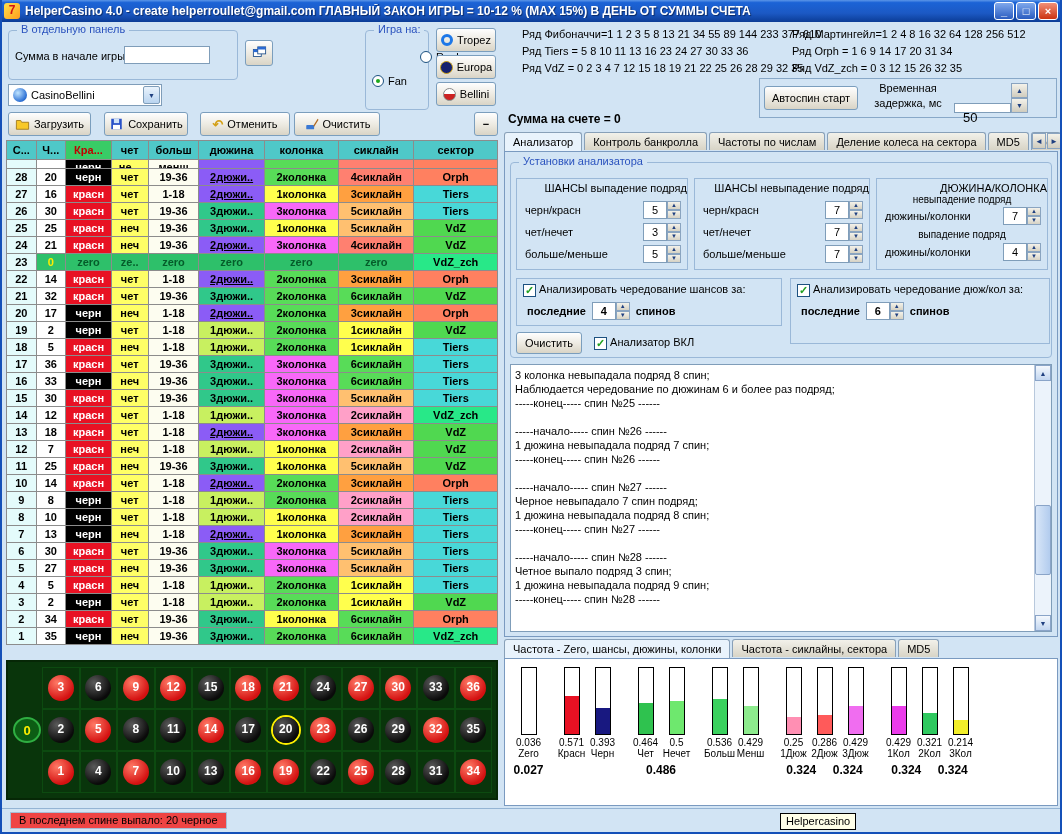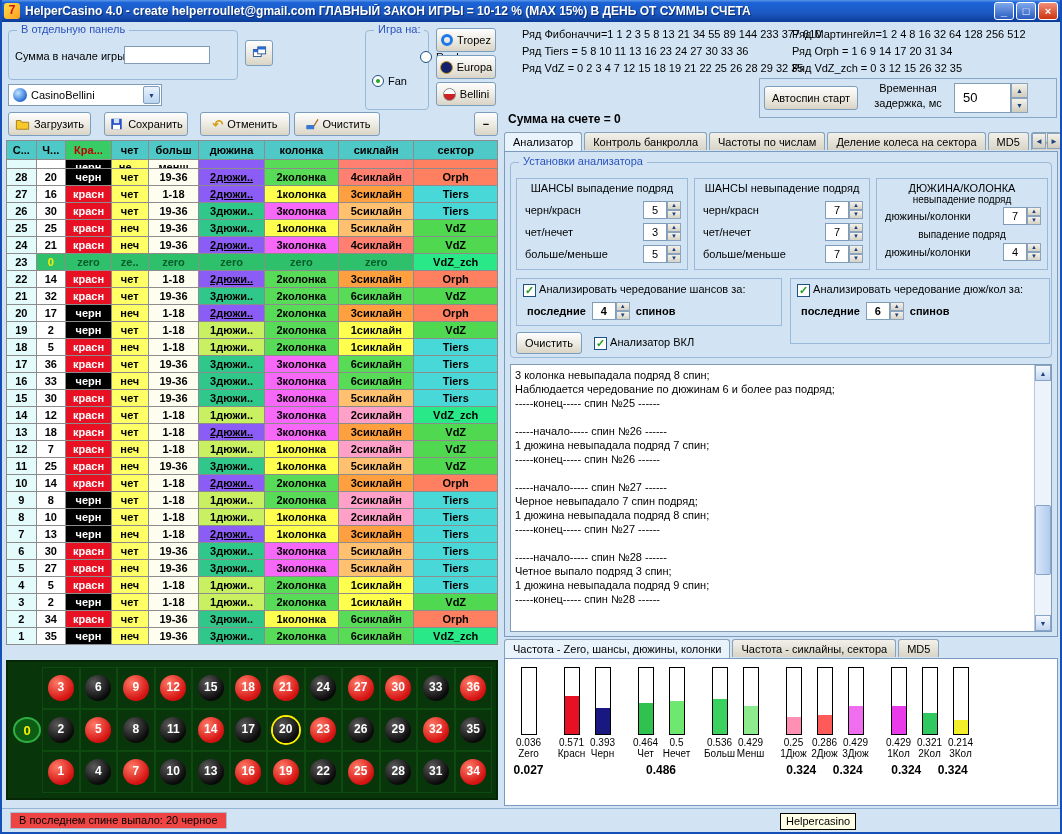--- a/index.html
+++ b/index.html
@@ -37,21 +37,21 @@
   .tab { border:1px solid #88a0b8; border-bottom:none; border-radius:3px 3px 0 0; background:linear-gradient(#f2f1ea,#d8d4c6);
     padding:3px 8px 2px; margin-right:2px; white-space:nowrap; }
   .tab.active { background:#e9f3fc; font-weight:normal; position:relative; top:1px; padding-bottom:3px; }
 
   
   .rows-info { position:absolute; line-height:17px; white-space:nowrap; color:#000; }
   .sum-label { position:absolute; left:506px; top:112px; font-weight:bold; font-size:12px; }
   .autospin-box { position:absolute; left:757px; top:78px; width:298px; height:40px; border:1px solid #88a8c8; background:#d2e4f4; }
   .delay-label { position:absolute; left:862px; top:81px; width:88px; text-align:center; line-height:15px; }
   .delay-spin { position:absolute; left:952px; top:83px; width:74px; height:30px; display:flex; }
-  .delay-val { flex:1; background:#fff; border:1px solid #7f9db9; font-size:13px; line-height:28px; padding-left:8px; }
+  .delay-val { flex:1; background:#fff; border:1px solid #7f9db9; font-size:13px; line-height:28px; padding-left:8px;margin-top:20px; }
   .delay-btns { width:17px; display:flex; flex-direction:column; }
   .delay-btns span { flex:1; background:linear-gradient(180deg,#f4f2ea,#d0ccbe); border:1px solid #8aa4c0; font-size:7px; text-align:center; line-height:13px; color:#204080; }
 
   
   .combo { position:absolute; left:6px; top:84px; width:154px; height:22px; background:#fff; border:1px solid #7f9db9; display:flex; align-items:center; }
   .combo-icon { width:14px; height:14px; border-radius:50%; background:radial-gradient(circle at 35% 35%,#bfe4ff,#2b6fd4 70%,#123a7e); margin:0 4px; }
   .combo-text { flex:1; }
   .combo-btn { width:17px; height:18px; margin-right:1px; background:linear-gradient(180deg,#eaf3fc,#b9d4f0); border:1px solid #7f9db9; border-radius:2px; font-size:7px; text-align:center; line-height:17px; color:#204080; }
   .icon-svg { width:15px; height:14px; flex:0 0 auto; }
 
@@ -86,21 +86,21 @@
   .b-red { background:radial-gradient(circle at 35% 30%,#ff7a66,#d41111 70%); }
   .b-black { background:radial-gradient(circle at 35% 30%,#5a5a5a,#0a0a0a 70%); }
   .b-hl { box-shadow:0 0 0 2px #ffee00; }
 
   
   .tabs-row { position:absolute; left:502px; top:131px; display:flex; align-items:flex-end; width:554px; }
   .tab-arrows { position:absolute; right:2px; top:3px; display:flex; gap:1px; }
   .tab-arrows span { width:14px; height:16px; background:linear-gradient(180deg,#f4f2ea,#d0ccbe); border:1px solid #8aa4c0; font-size:8px; line-height:15px; text-align:center; color:#204080; }
   .page { position:absolute; left:502px; top:151px; width:554px; height:486px; background:#d2e4f4; border:1px solid #7a9ac0; }
   .anbox { position:absolute; border:1px solid #9ab8d8; background:#d2e4f4; }
-  .anbox .bx-title { text-align:center; padding-top:3px; white-space:nowrap; }
+  .anbox .bx-title { text-align:right; padding-top:3px; white-space:nowrap; }
   .an-row { position:absolute; left:8px; right:6px; display:flex; justify-content:space-between; align-items:center; height:18px; }
   .cb-box { position:absolute; border:1px solid #9ab8d8; padding:4px 6px; }
   .cb-line2 { margin-top:5px; font-weight:bold; display:flex; align-items:center; gap:6px; padding-left:4px; }
   .log { position:absolute; left:508px; top:364px; width:542px; height:268px; background:#fff; border:1px solid #7f9db9; }
   .log-text { position:absolute; left:4px; top:3px; right:20px; bottom:2px; white-space:pre; overflow:hidden; line-height:14px; }
   .vscroll { position:absolute; right:0; top:0; bottom:0; width:17px; background:#ecf3fb; border-left:1px solid #b8c8dc; }
   .vs-btn { position:absolute; left:0; width:16px; height:16px; background:linear-gradient(180deg,#f4f8fd,#c2d6f0); border:1px solid #8aa4c8; font-size:7px; text-align:center; line-height:15px; color:#204080; }
   .vs-thumb { position:absolute; left:0; width:16px; background:linear-gradient(90deg,#d8e6f8,#b2ccee); border:1px solid #8aa4c8; border-radius:2px; }
   .freq-tabs { position:absolute; left:502px; top:638px; display:flex; align-items:flex-end; }
   .chart { position:absolute; left:502px; top:658px; width:554px; height:148px; background:#fff; border:1px solid #7a9ac0; }

